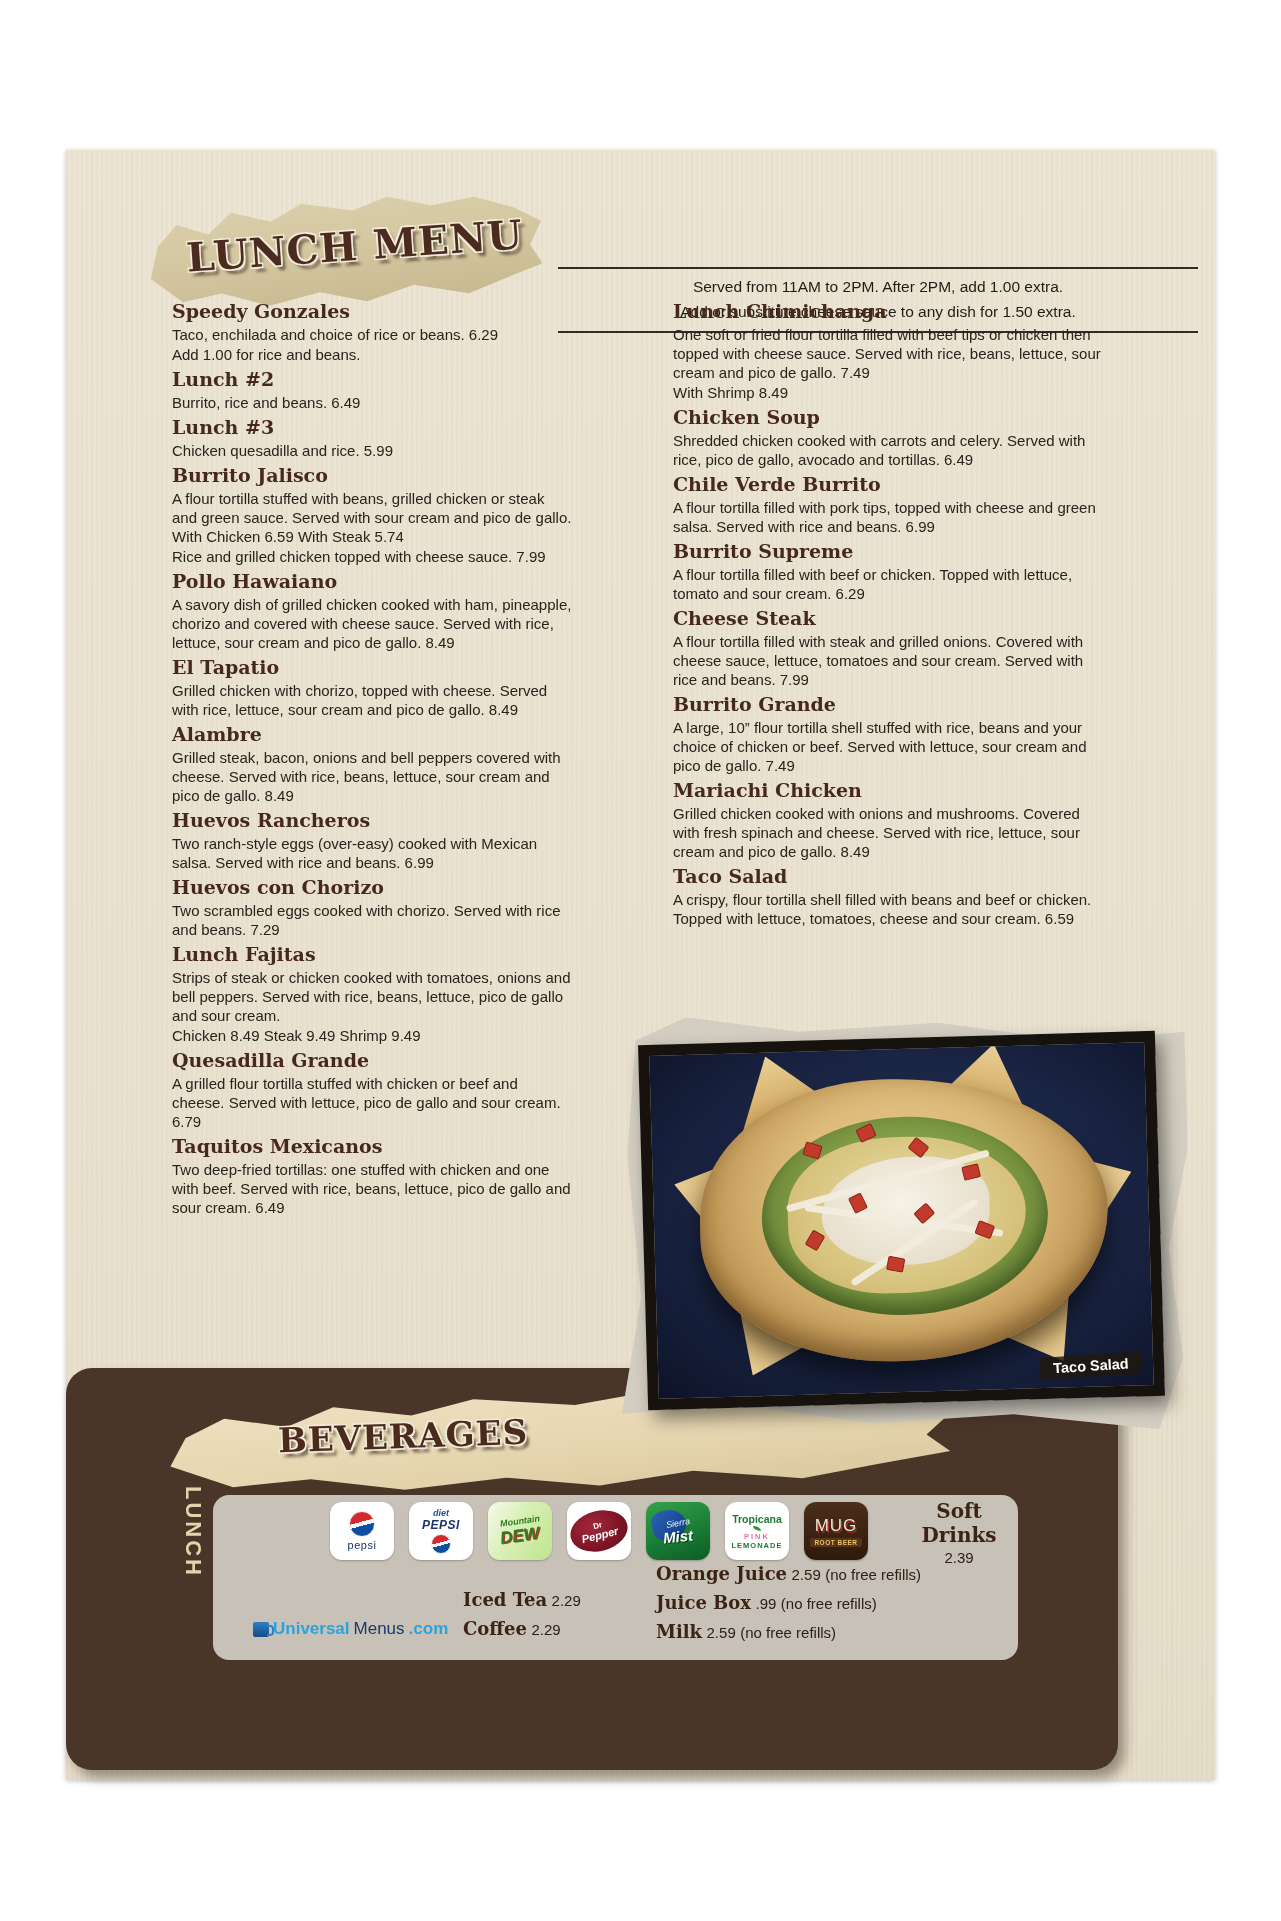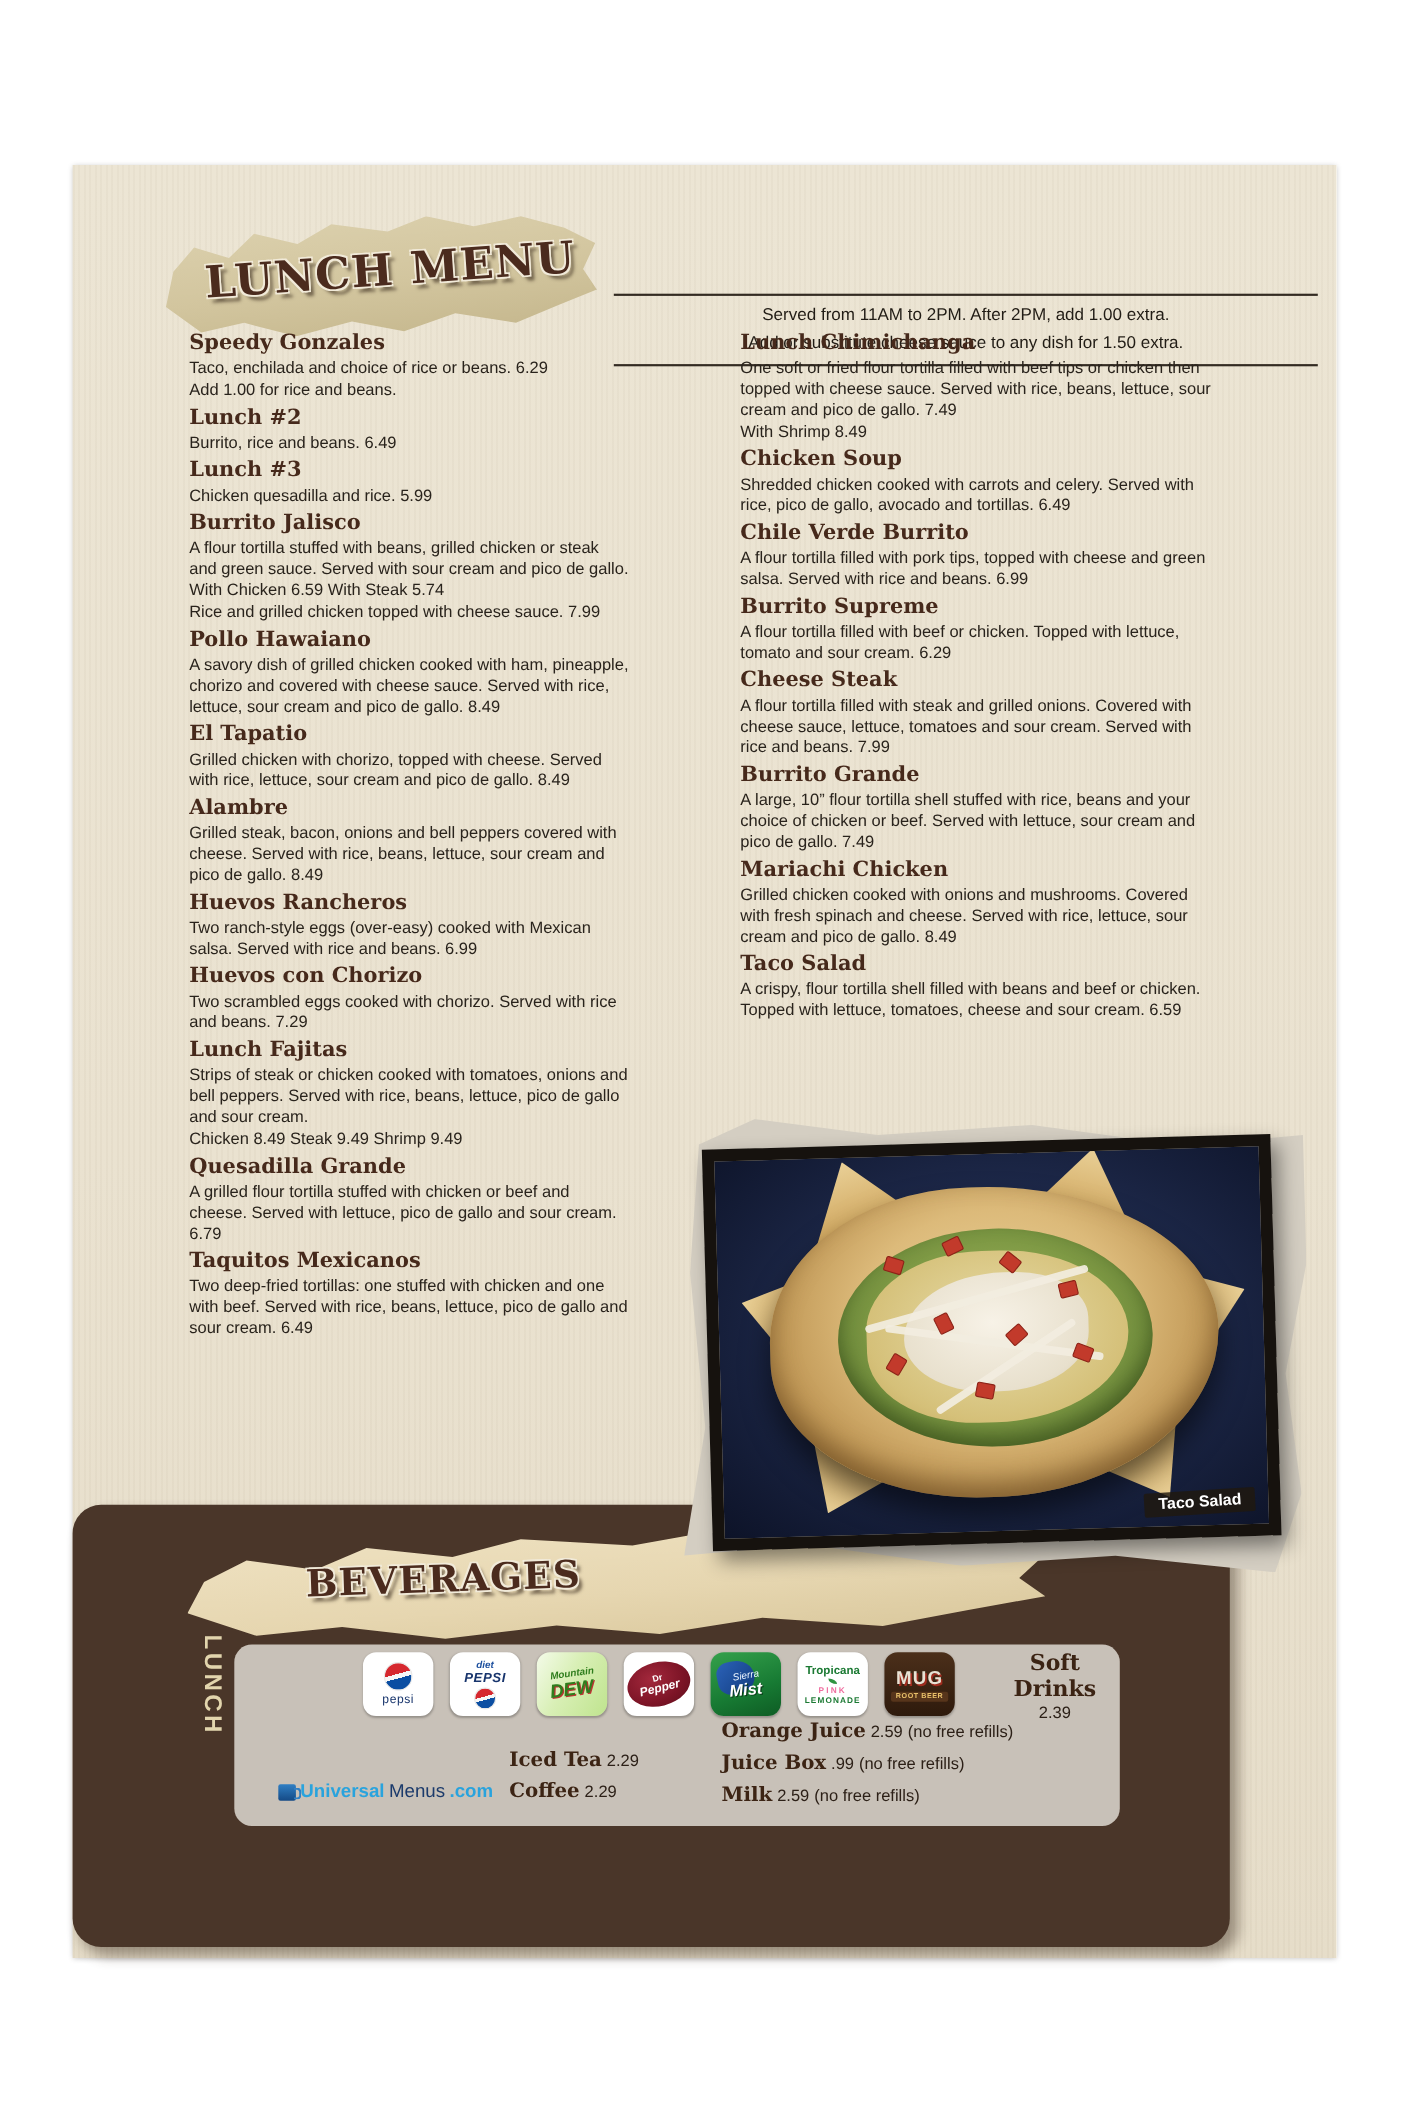--- a/index.html
+++ b/index.html
@@ -91,21 +91,21 @@
   .t-mist .splash{position:absolute;left:6px;top:8px;width:34px;height:30px;border-radius:40% 60% 55% 45%;
         background:linear-gradient(140deg,#2b62b8,#123c7e);transform:rotate(-12deg);}
   .t-mist .l1{font-size:9px;font-style:italic;color:#eaf4ff;position:relative;transform:rotate(-10deg);}
   .t-mist .l2{font-size:15px;font-weight:700;font-style:italic;color:#fff;position:relative;
         transform:rotate(-6deg);text-shadow:1px 1px 0 #0a3a18;}
   .t-trop .l1{font-size:10.5px;font-weight:700;color:#1c7a34;}
   .t-trop .leaf{width:8px;height:5px;border-radius:0 100% 0 100%;background:#2f9440;margin:1px 0;}
   .t-trop .l2{font-size:7.5px;letter-spacing:2px;color:#ef6fa0;font-weight:700;}
   .t-trop .l3{font-size:7.5px;letter-spacing:1px;color:#1c7a34;font-weight:700;}
   .t-mug{background:linear-gradient(180deg,#4b2f1a 0%,#2e1a0c 100%);}
-  .t-mug .l1{font-size:17px;font-weight:700;color:#e8e2d4;text-shadow:1.5px 1.5px 0 #a02c1e;letter-spacing:1px;text-align:right;}
+  .t-mug .l1{font-size:17px;font-weight:400;color:#e8e2d4;text-shadow:1.5px 1.5px 0 #a02c1e;letter-spacing:1px;text-align:right;}
   .t-mug .l2{font-size:6.5px;font-weight:700;color:#e8c06a;background:#57351b;padding:1px 4px;border-radius:2px;margin-top:2px;letter-spacing:.5px;}
   
   .bev-name{font-family:"DejaVu Serif",serif;font-weight:700;font-size:18px;color:#3c2414;}
   .bev-price{font-size:15px;color:#2c2017;}
   .bev-note{font-size:15px;color:#2c2017;}
   #soft-drinks{position:absolute;left:688px;top:4px;width:116px;text-align:center;}
   #soft-drinks .bev-name{font-size:20px;}
   #soft-drinks .bev-price{display:block;margin-top:2px;font-size:15px;}
   #bev-left{position:absolute;left:250px;top:70px;margin-top:24px;}
   #bev-right{position:absolute;left:443px;top:68px;}

